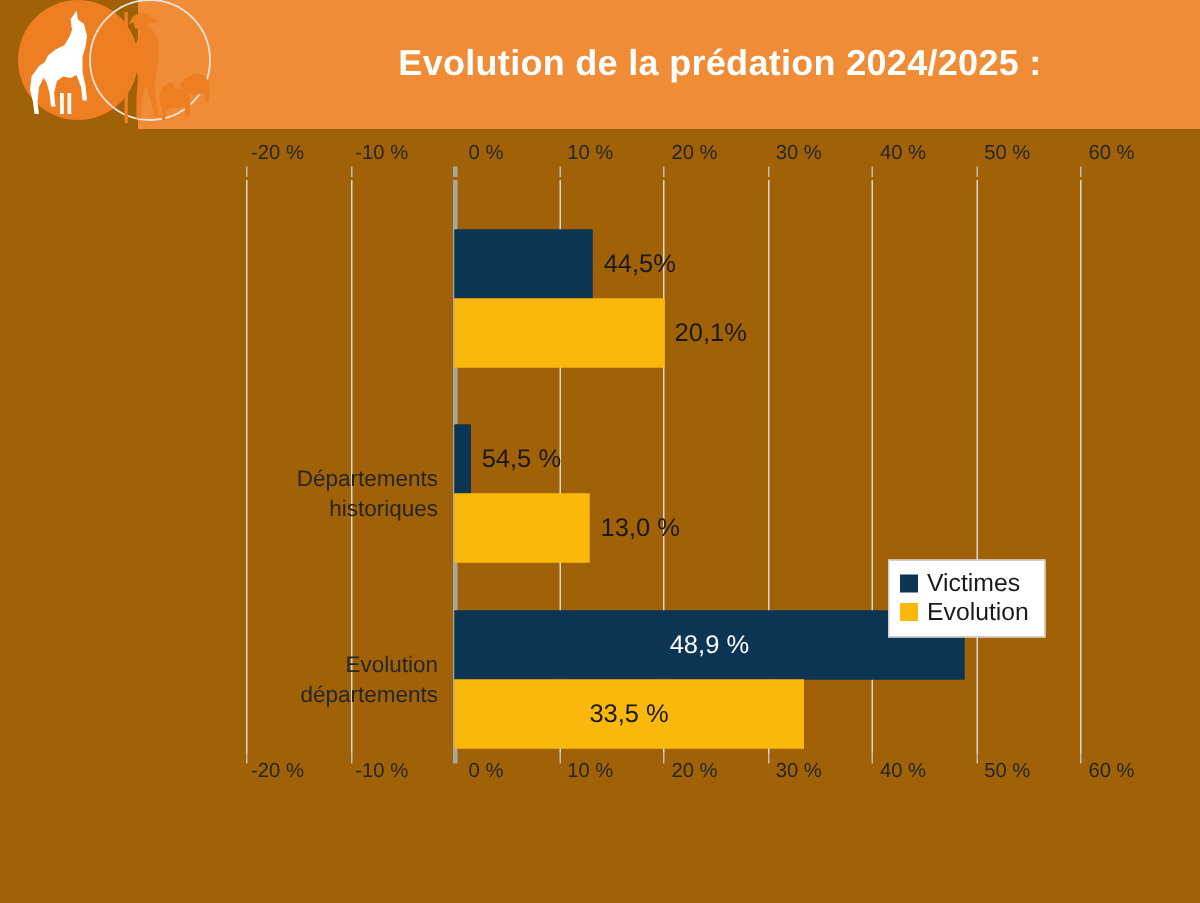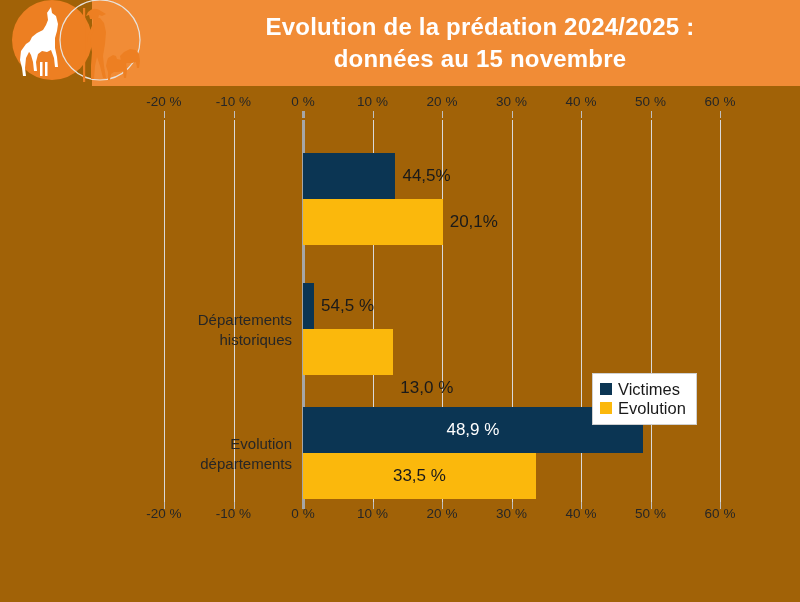--- a/index.html
+++ b/index.html
@@ -36,21 +36,21 @@
     position: absolute; left: 0; top: 86px; width: 800px; height: 470px;
   }
   .axis-row {
     position: absolute; left: 0; width: 800px; height: 24px;
     font-size: 13.5px; color: #262626;
   }
   #axis-top { top: 8px; }
   #axis-bottom { top: 420px; }
   .tick-label {
     position: absolute; transform: translateX(-50%);
-    white-space: nowrap; text-align: center;
+    white-space: nowrap; text-align: center; margin-left: 21px;
   }
 
   #grid {
     position: absolute; left: 0; top: 34px; width: 800px; height: 382px;
   }
   .gridline {
     position: absolute; top: 0; width: 1px; height: 382px; background: #D9D9D9;
   }
   .gridline.zero { width: 3px; background: #A6A6A6; }
   .tickmark {
@@ -135,21 +135,20 @@
 
           <path d="M108 58 l5 -3 3 1 1 3 5 1 4 3 1 7 -1 8 -2 0 -1 -7 -4 1 -5 0 -3 2 -1 6 -2 0 0 -8 -2 -6 1 -5 z"></path>
 
           <path d="M124 52 l6 -3 6 1 3 4 1 7 -1 7 -2 0 -1 -6 -4 1 -5 0 -3 2 -1 5 -2 0 0 -9 -1 -5 z"></path>
         </g>
       </svg>
     </div>
 
     <div id="header-title">
       <span class="line">Evolution de la prédation 2024/2025 :</span>
-      <span class="line">données au 15 novembre</span>
     </div>
   </div>
 
   <div id="plot">
 
     <div id="axis-top" class="axis-row">
         <span class="tick-label" style="left: 164px;">-20 %</span>
         <span class="tick-label" style="left: 233.5px;">-10 %</span>
         <span class="tick-label" style="left: 303px;">0 %</span>
         <span class="tick-label" style="left: 372.5px;">10 %</span>
@@ -199,21 +198,21 @@
         </div>
       </div>
     <div id="bars">
         <div class="bar constats" style="top: 33px; left: 303px; width: 92.435px; height: 46px;"></div>
         <span class="bar-value" style="top: 47px; left: 402.435px;">44,5%</span>
         <div class="bar victimes" style="top: 79px; left: 303px; width: 139.695px; height: 46px;"></div>
         <span class="bar-value" style="top: 93px; left: 449.695px;">20,1%</span>
         <div class="bar constats" style="top: 163px; left: 303px; width: 11.12px; height: 46px;"></div>
         <span class="bar-value" style="top: 177px; left: 321.12px;">54,5 %</span>
         <div class="bar victimes" style="top: 209px; left: 303px; width: 90.35px; height: 46px;"></div>
-        <span class="bar-value" style="top: 223px; left: 400.35px; margin-top: 36px;">13,0 %</span>
+        <span class="bar-value" style="top: 223px; left: 400.35px;">13,0 %</span>
         <div class="bar constats" style="top: 287px; left: 303px; width: 339.855px; height: 46px;"></div>
         <span class="bar-value inside" style="top: 301px; left: 472.928px; transform: translateX(-50%);">48,9 %</span>
         <div class="bar victimes" style="top: 333px; left: 303px; width: 232.825px; height: 46px;"></div>
         <span class="bar-value inside-dark" style="top: 347px; left: 419.413px; transform: translateX(-50%);">33,5 %</span>
       </div>
     <div id="axis-bottom" class="axis-row">
         <span class="tick-label" style="left: 164px;">-20 %</span>
         <span class="tick-label" style="left: 233.5px;">-10 %</span>
         <span class="tick-label" style="left: 303px;">0 %</span>
         <span class="tick-label" style="left: 372.5px;">10 %</span>

